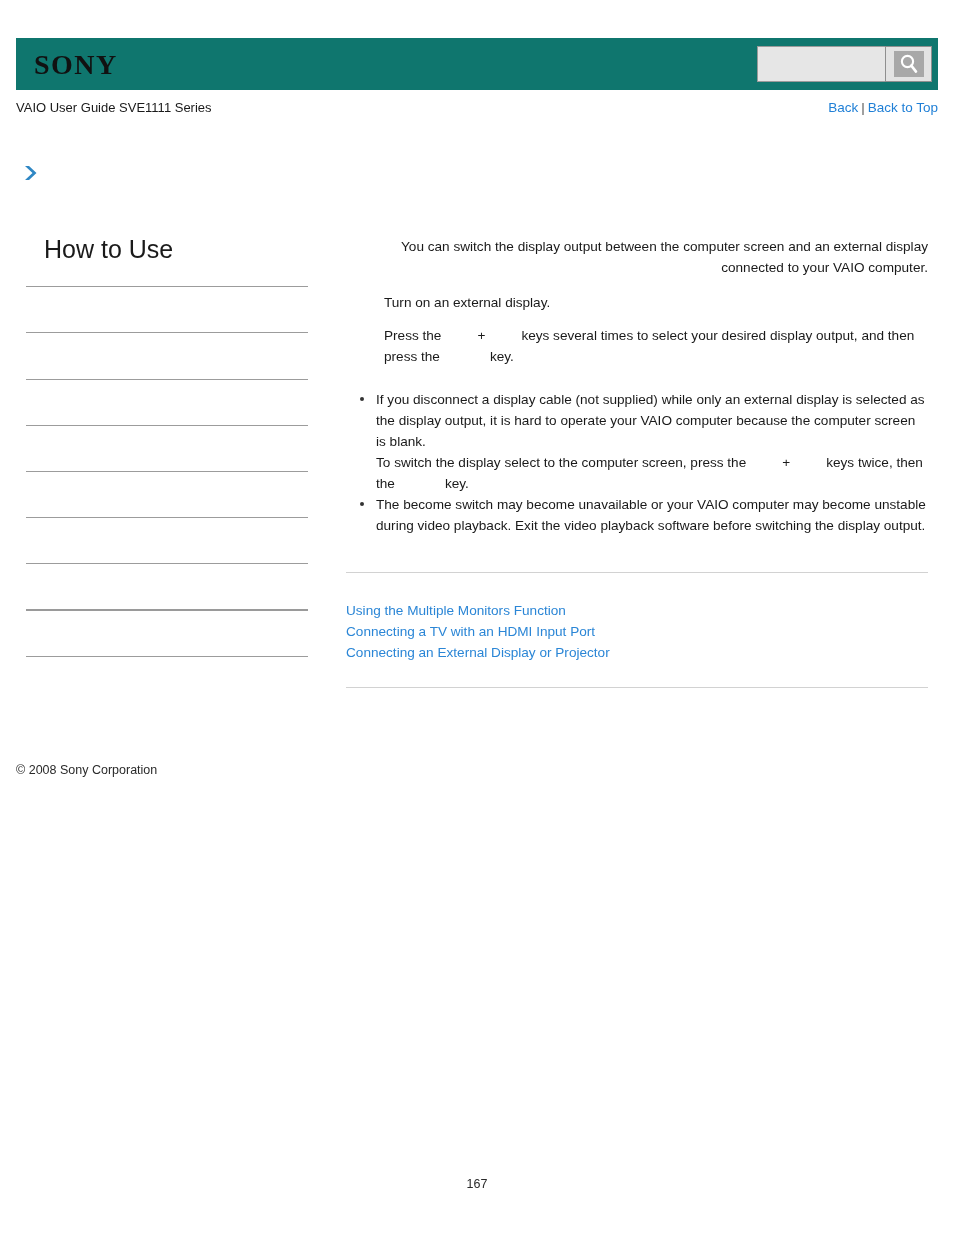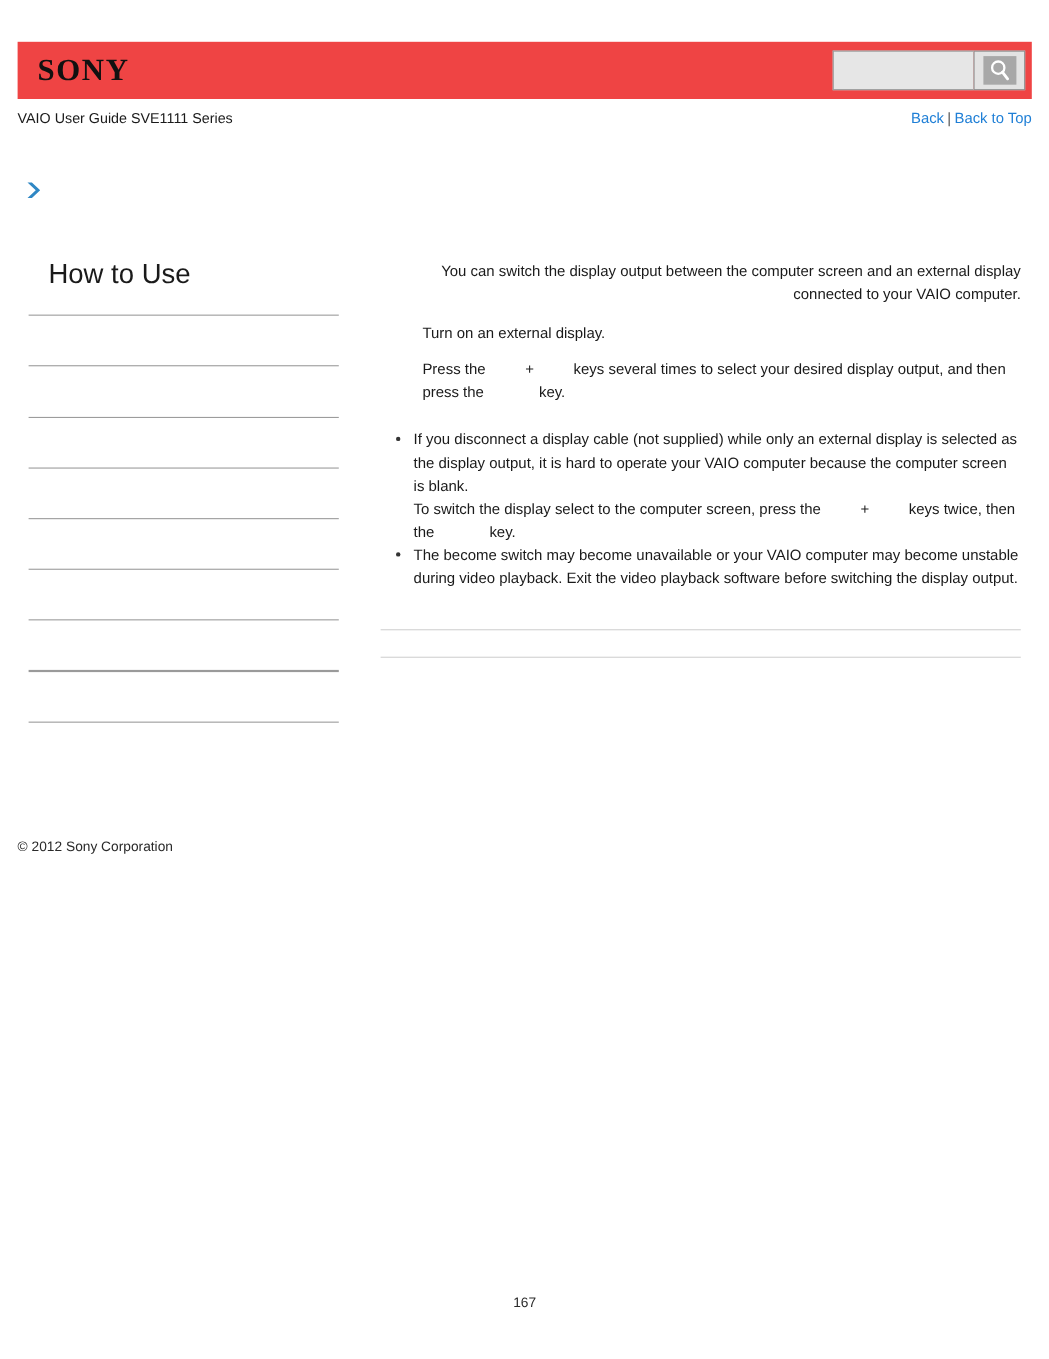--- a/index.html
+++ b/index.html
@@ -17,21 +17,21 @@
     -webkit-font-smoothing: antialiased;
   }
 
   
   .header-bar {
     position: absolute;
     left: 16px;
     top: 38px;
     width: 922px;
     height: 52px;
-    background: #ef4444;
+    background: #0f766e;
     box-sizing: border-box;
   }
   .sony-logo {
     position: absolute;
     left: 18px;
     top: 11px;
     font-family: "Liberation Serif", serif;
     font-weight: bold;
     font-size: 28px;
     letter-spacing: 1.5px;
@@ -349,18 +349,23 @@
         <span>To switch the display select to the computer screen, press the</span><span class="gapkey"></span><span>+</span><span class="gapkey"></span><span>keys twice, then the</span><span class="gapkey wide"></span><span>key.</span>
       </span>
     </li>
     <li>
       <span>The become switch may become unavailable or your VAIO computer may become unstable during video playback. Exit the video playback software before switching the display output.</span>
     </li>
   </ul>
 
   <hr class="content-rule rule-top">
 
+  <div class="related">
+    <a href="#">Using the Multiple Monitors Function</a>
+    <a href="#">Connecting a TV with an HDMI Input Port</a>
+    <a href="#">Connecting an External Display or Projector</a>
+  </div>
 
   <hr class="content-rule rule-bottom">
 </div>
 
-<div class="copyright">© 2012 Sony Corporation</div>
+<div class="copyright">© 2008 Sony Corporation</div>
 <div class="page-number">167</div>
 
 </body></html>

